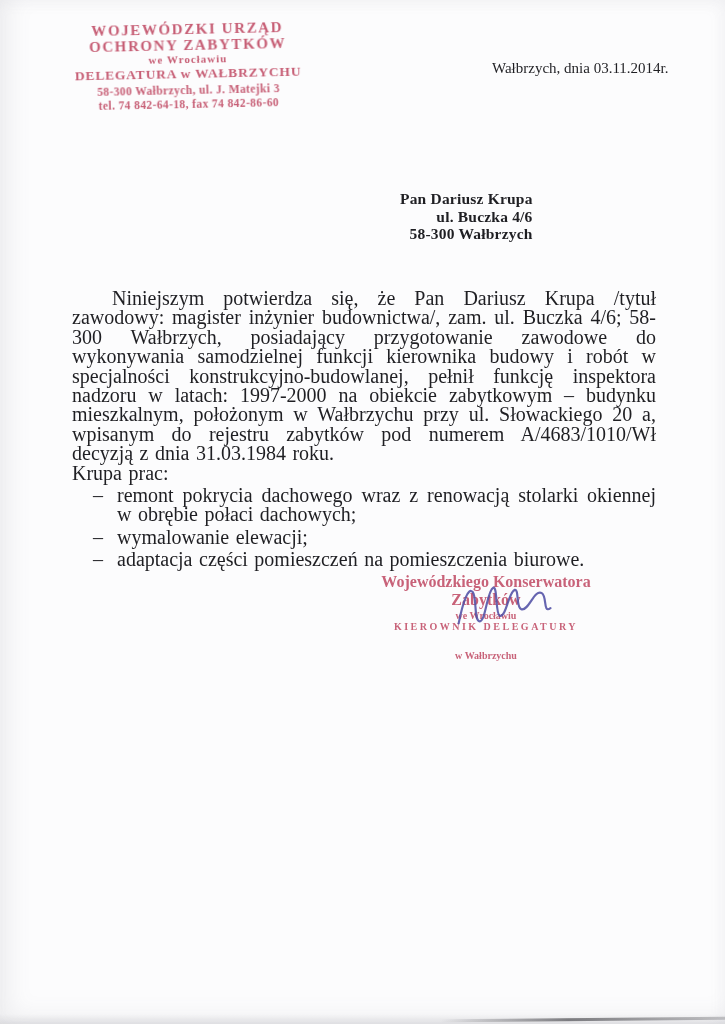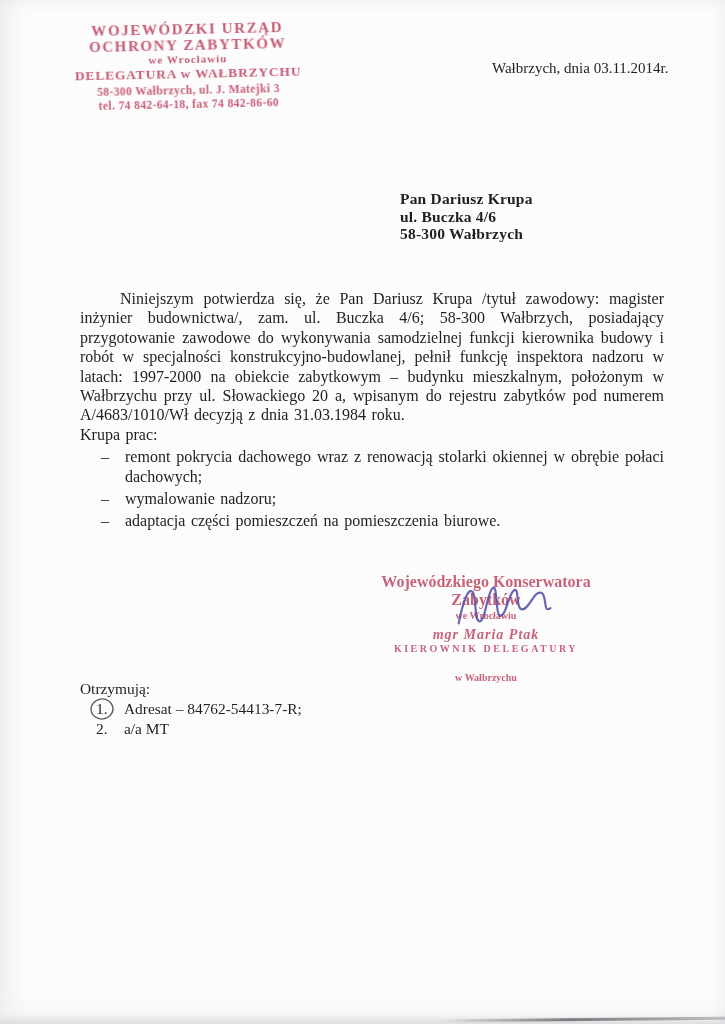--- a/index.html
+++ b/index.html
@@ -16,22 +16,22 @@
     color:var(--stamp-color,#c4566e);transform:rotate(-1.2deg);
     filter:blur(.3px);opacity:.95;line-height:1.08;
   }
   .hs-l1,.hs-l2{font-size:15px;font-weight:700;letter-spacing:1.6px;}
   .hs-l3{font-size:11px;font-weight:600;letter-spacing:1px;margin-top:1px;}
   .hs-l4{font-size:13.5px;font-weight:700;letter-spacing:.8px;margin-top:1px;}
   .hs-l5,.hs-l6{font-size:11.5px;font-weight:600;letter-spacing:.4px;margin-top:2px;}
   
   .date-line{position:absolute;left:492px;top:60px;font-size:15px;}
   .reference{position:absolute;left:80px;top:124px;font-size:15.5px;letter-spacing:.3px;}
-  .addressee{position:absolute;left:400px;top:190px;font-weight:700;font-size:15.5px;line-height:17.5px;letter-spacing:.2px;}
-  .body-block{position:absolute;left:80px;top:289px;width:584px;font-size:16px;line-height:19.4px;text-align:justify;word-spacing:1.5px;}
+  .addressee{position:absolute;left:400px;top:190px;font-weight:700;font-size:15.5px;line-height:17.5px;letter-spacing:.2px;text-align:right;}
+  .body-block{position:absolute;left:72px;top:289px;width:584px;font-size:20px;line-height:19.4px;text-align:justify;word-spacing:1.5px;}
   .body-block p{margin:0;}
   .para{text-indent:40px;}
   .scope-label{text-align:left;}
   .scope-list{margin-top:2px;}
   .scope-item{position:relative;padding-left:45px;margin-top:3px;text-align:justify;}
   .scope-item .dash{position:absolute;left:21px;top:0;}
   .closing{margin-top:17px;text-align:left;}
   
   .sig-stamp{
     position:absolute;left:368px;top:573px;width:236px;text-align:center;
@@ -85,54 +85,37 @@
   <div class="body-block">
     <p class="para">Niniejszym potwierdza się, że Pan Dariusz Krupa /tytuł zawodowy: magister inżynier budownictwa/, zam. ul. Buczka 4/6; 58-300 Wałbrzych, posiadający przygotowanie zawodowe do wykonywania samodzielnej funkcji kierownika budowy i robót w specjalności konstrukcyjno-budowlanej, pełnił funkcję inspektora nadzoru w latach: 1997-2000 na obiekcie zabytkowym – budynku mieszkalnym, położonym w Wałbrzychu przy ul. Słowackiego 20 a, wpisanym do rejestru zabytków pod numerem A/4683/1010/Wł decyzją z dnia 31.03.1984 roku.</p>
     <p class="scope-label">Krupa prac:</p>
     <div class="scope-list">
       <div class="scope-item">
         <span class="dash">–</span>
         <span>remont pokrycia dachowego wraz z renowacją stolarki okiennej w obrębie połaci dachowych;</span>
       </div>
       <div class="scope-item">
         <span class="dash">–</span>
-        <span>wymalowanie nadzoru;</span>
+        <span>wymalowanie elewacji;</span>
       </div>
       <div class="scope-item">
         <span class="dash">–</span>
         <span>adaptacja części pomieszczeń na pomieszczenia biurowe.</span>
       </div>
     </div>
   </div>
 
   <div class="sig-stamp">
     <div class="ss-l2">Wojewódzkiego Konserwatora Zabytków</div>
     <div class="ss-l3">we Wrocławiu</div>
-    <div class="ss-name">mgr Maria Ptak</div>
     <div class="ss-title">KIEROWNIK DELEGATURY</div>
     <div class="ss-place">w Wałbrzychu</div>
   </div>
 
   <svg class="sig-ink" viewBox="0 0 100 50" aria-hidden="true">
     <path d="M8 42 C12 22, 17 8, 21 13 C25 18, 22 38, 27 40 C33 42, 34 12, 40 9 C44 7, 42 33, 46 35 C52 37, 54 13, 60 11 C64 10, 61 27, 66 29 C73 31, 78 10, 85 14 C90 17, 86 33, 93 28"></path>
   </svg>
 
-  <div class="dist">
-    <p class="dist-label">Otrzymują:</p>
-    <div class="dist-row">
-      <span class="num">
-        <svg class="pen-circle" viewBox="0 0 32 26" aria-hidden="true">
-          <ellipse cx="15" cy="13" rx="11" ry="10" transform="rotate(-8 15 13)"></ellipse>
-        </svg>
-        <span>1.</span>
-      </span>
-      <span>Adresat – 84762-54413-7-R;</span>
-    </div>
-    <div class="dist-row">
-      <span class="num">2.</span>
-      <span>a/a MT</span>
-    </div>
-  </div>
 
   <div class="scan-band"></div>
   <div class="scan-edge"></div>
   <div class="vignette"></div>
 </div>
 
 </body></html>

